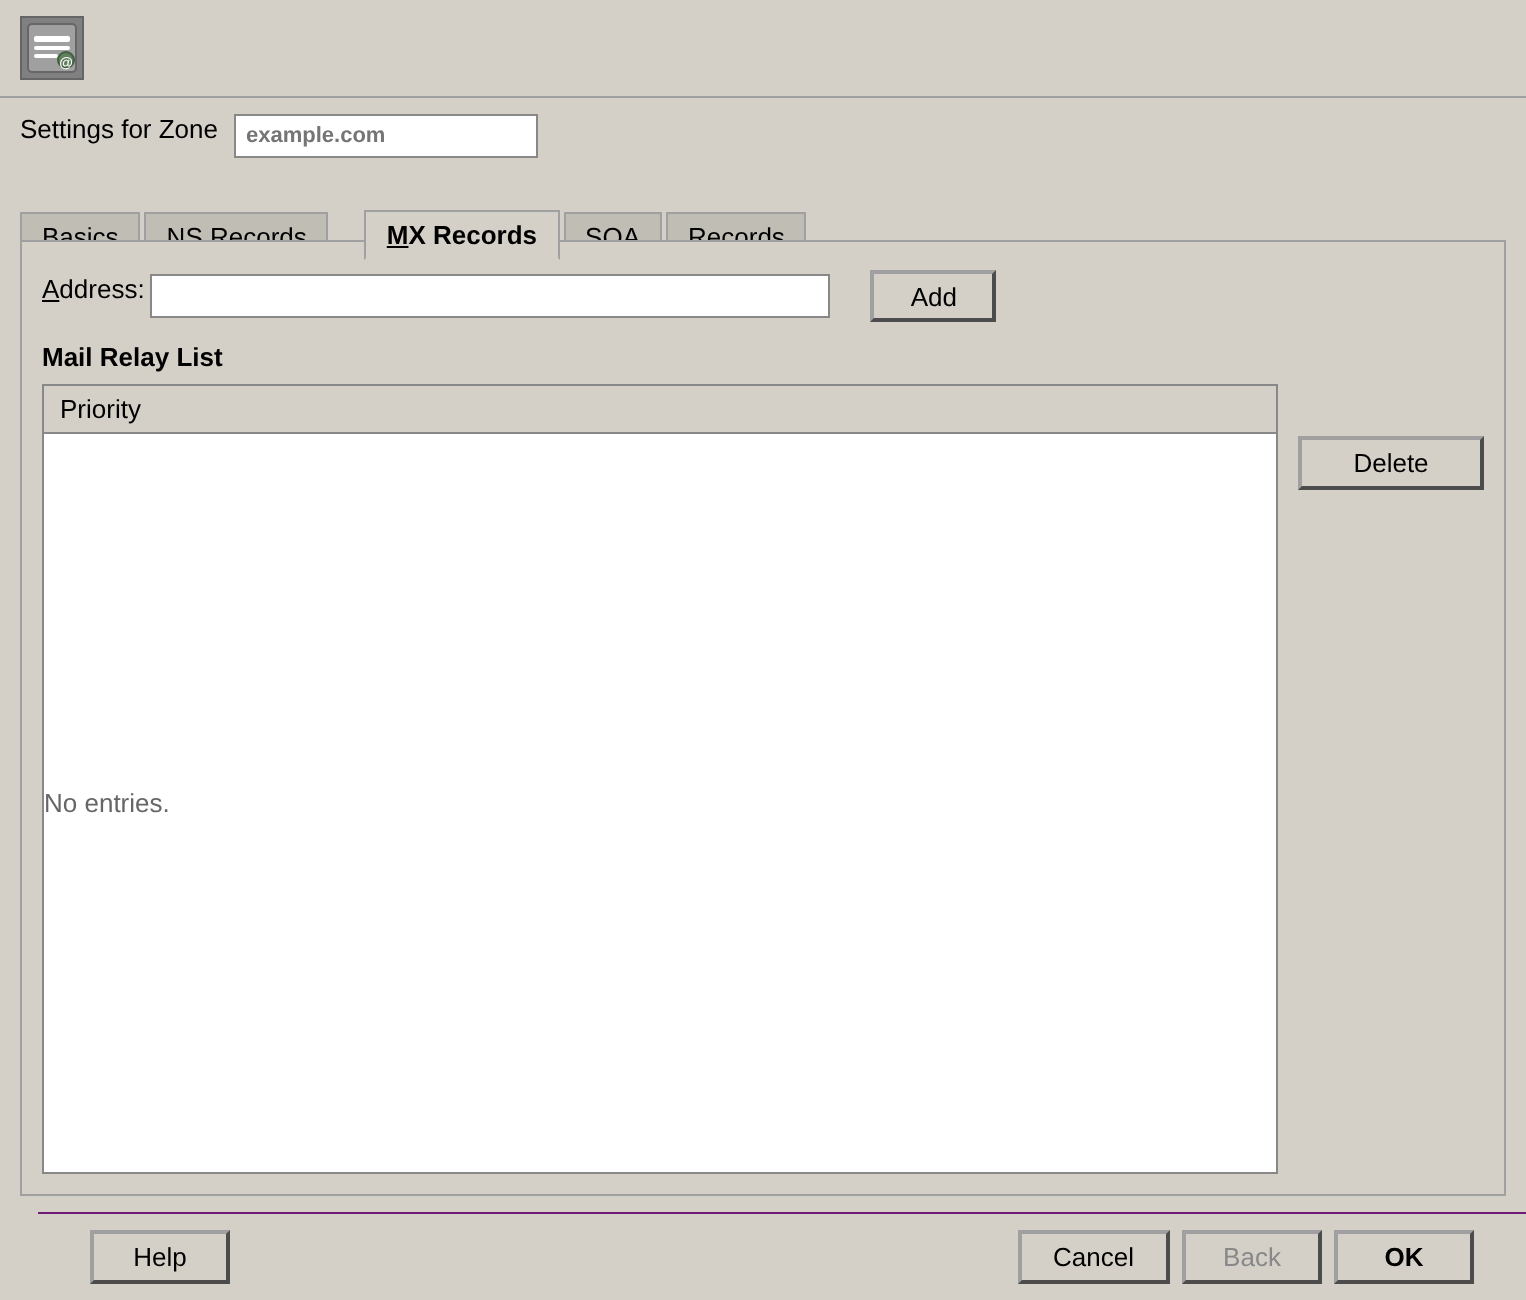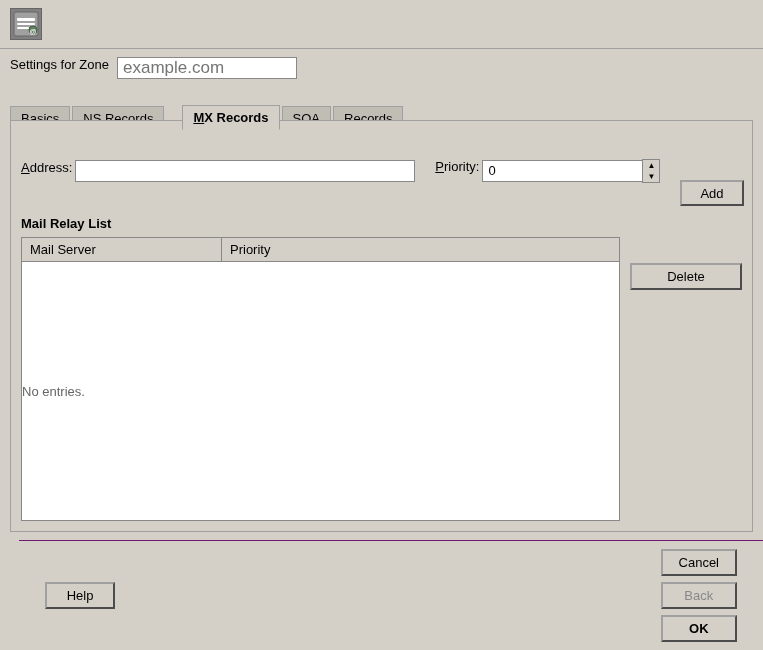--- a/index.html
+++ b/index.html
@@ -65,27 +65,28 @@
     .settings-row {
       display: flex;
       align-items: flex-start;
       gap: 8px;
     }
     .settings-label {
       font-size: 13px;
       color: #000;
     }
     .settings-input {
-      width: 180px;
+      width: 152px;
       height: 22px;
       border: 1px solid #888;
       background: #fff;
       padding: 2px 5px;
-      font-size: 17px;
+      font-size: 11px;
       color: #999;
+      font-weight: bold;
     }
     .tabs-row {
       display: flex;
       align-items: flex-end;
       gap: 2px;
       margin-top: 4px;
     }
     .tab {
       padding: 4px 10px;
       border: 1px solid #a0a0a0;
@@ -175,21 +176,20 @@
       padding: 0;
     }
     .add-btn {
       padding: 4px 18px;
       border: 2px outset #a0a0a0;
       background: #d4d0c8;
       cursor: pointer;
       font-size: 13px;
       height: 26px;
       align-self: flex-end;
-      margin-top: 45px;
     }
     .mail-relay-section {
       display: flex;
       flex-direction: column;
       gap: 6px;
       flex: 1;
     }
     .relay-row {
       display: flex;
       gap: 10px;
@@ -233,35 +233,34 @@
       flex-direction: column;
       gap: 6px;
       padding-top: 26px;
     }
     .delete-btn {
       padding: 4px 18px;
       border: 2px outset #a0a0a0;
       background: #d4d0c8;
       cursor: pointer;
       font-size: 13px;
-      width: 112px;
+      width: 93px;
     }
     .footer {
       display: flex;
       justify-content: space-between;
       align-items: center;
       padding: 8px 26px;
       border-top: 1px solid #701a75;
       background: #d4d0c8;
       margin-left: 19px;
     }
     .footer-right {
       display: flex;
       gap: 6px;
-      flex-direction: column;
     }
     .footer-btn {
       padding: 4px 16px;
       border: 2px outset #a0a0a0;
       background: #d4d0c8;
       cursor: pointer;
       font-size: 13px;
       min-width: 70px;
     }
     .footer-btn.ok-btn {
@@ -318,42 +317,29 @@
     <div class="main-panel">
 
       <div>
         <div class="form-row">
           <div class="form-group">
             <label class="form-label">
               <span style="text-decoration:underline">A</span>ddress:
             </label>
             <input class="address-input" type="text" value="" style="">
           </div>
-          <div class="form-group">
-            <label class="form-label">
-              <span style="text-decoration:underline">P</span>riority:
-            </label>
-            <div class="priority-wrapper">
-              <input class="priority-input" type="text" value="0" style="">
-              <div class="spinner-buttons">
-                <button class="spinner-btn">▲</button>
-                <button class="spinner-btn">▼</button>
-              </div>
-            </div>
-          </div>
           <button class="add-btn">Add</button>
         </div>
       </div>
 
       <div class="mail-relay-section">
         <div class="section-title">Mail Relay List</div>
         <div class="relay-row">
           <div class="table-container">
             <div class="table-header">
-              <div class="th">Mail Server</div>
               <div class="th">Priority</div>
             </div>
             <div class="table-body">
               <span class="no-entries">No entries.</span>
             </div>
           </div>
           <div class="side-buttons">
             <button class="delete-btn">Delete</button>
           </div>
         </div>

